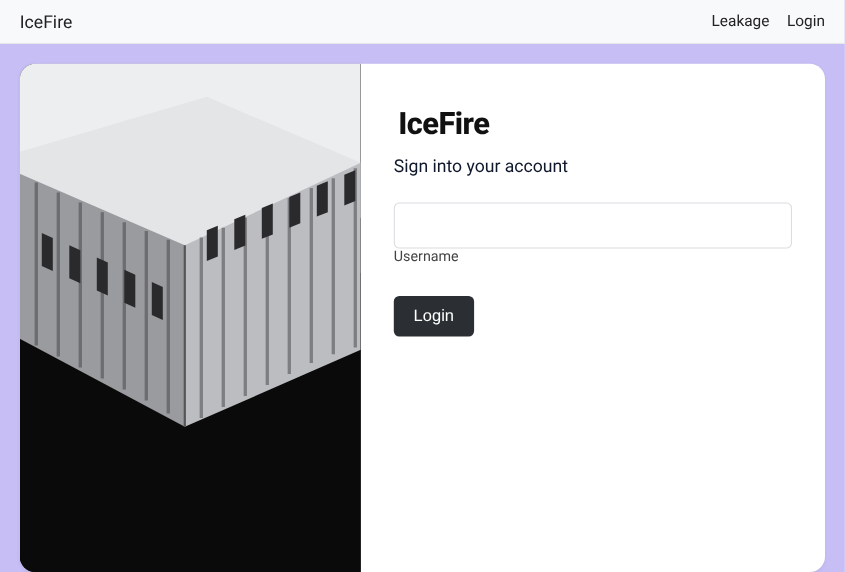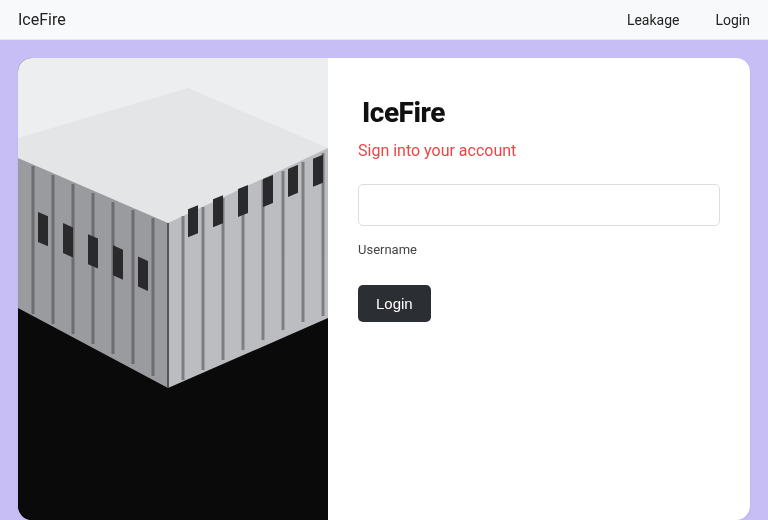--- a/index.html
+++ b/index.html
@@ -19,21 +19,21 @@
       border-bottom: 1px solid #e8e8ea;
     }
     .brand {
       font-size: 16px;
       color: #222;
       font-weight: 400;
     }
     .nav-right {
       margin-left: auto;
       display: flex;
-      gap: 36px;
+      gap: 16px;
       align-items: center;
       text-align: center;
     }
     .nav-link {
       font-size: 14px;
       color: #222;
       cursor: pointer;
     }
     .outer {
       padding: 18px 18px 0 18px;
@@ -61,39 +61,39 @@
     .logo {
       font-size: 28px;
       font-weight: 800;
       letter-spacing: -0.5px;
       color: #111;
       margin-bottom: 12px;
       margin-left: 4px;
     }
     .subtitle {
       font-size: 16px;
-      color: #ef4444;
+      color: #0f172a;
       margin-bottom: 24px;
     }
     .field {
       margin-bottom: 20px;
     }
     .field input {
       width: 100%;
       height: 42px;
       border: 1px solid #dcdce1;
       border-radius: 5px;
       padding: 0 10px;
       font-size: 14px;
       background: #fff;
     }
     .field-label {
       font-size: 13px;
       color: #444;
-      margin-top: 16px;
+      margin-top: 0;
       display: block;
     }
     .login-btn {
       background: #2b2f33;
       color: #fff;
       border: none;
       border-radius: 5px;
       padding: 10px 18px;
       font-size: 15px;
       cursor: pointer;

